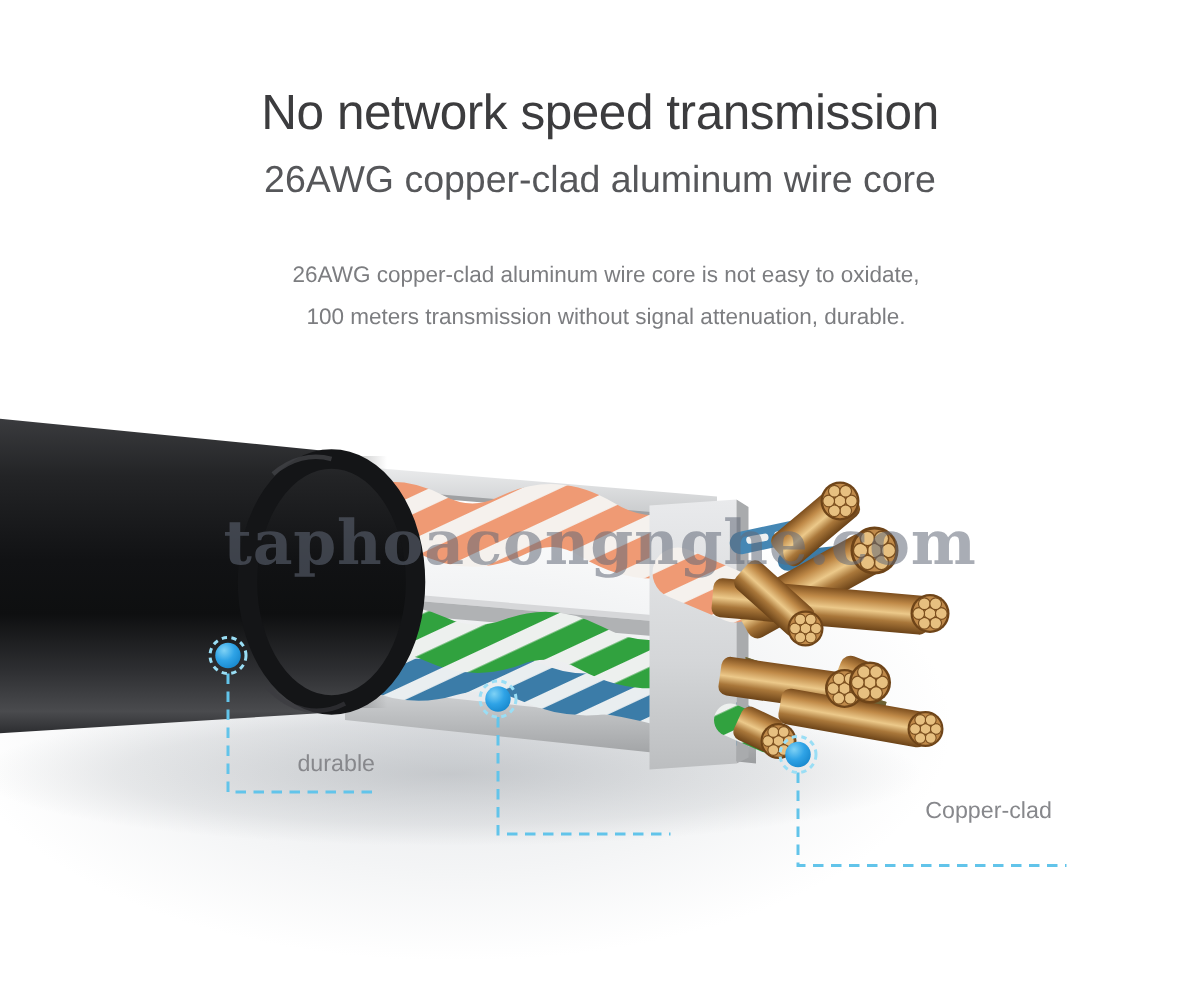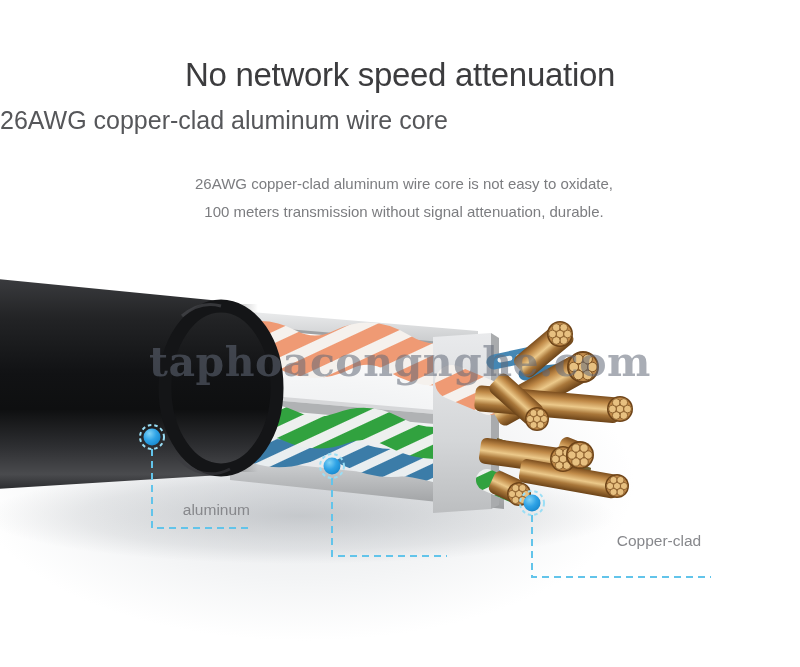--- a/index.html
+++ b/index.html
@@ -13,21 +13,21 @@
     position:absolute;left:0;top:230px;width:800px;height:437px;
     background:radial-gradient(55% 48% at 38% 58%, rgba(228,230,233,0.95) 0%, rgba(233,235,237,0.55) 45%, rgba(240,241,243,0) 75%);
   }
   .page-title{
     position:absolute;top:56px;left:0;width:800px;margin:0;
     text-align:center;font-size:33px;font-weight:400;letter-spacing:-0.3px;
     color:#3c3c3e;
   }
   .page-subtitle{
     position:absolute;top:106px;left:0;width:800px;margin:0;
-    text-align:left;font-size:25px;font-weight:400;letter-spacing:0;
+    text-align:center;font-size:25px;font-weight:400;letter-spacing:0;
     color:#56575a;
   }
   .desc{
     position:absolute;left:0;width:800px;margin:4px;
     text-align:center;font-size:15px;color:#7c7d80;
   }
   .desc.l1{top:171px;}
   .desc.l2{top:199px;}
   .cable-svg{position:absolute;left:0;top:0;width:800px;height:667px;}
   .watermark{
@@ -45,21 +45,21 @@
   .callout-label.twisted{left:339px;width:120px;top:530px;text-align:center;}
   .callout-label.copper{left:584px;width:150px;top:530px;text-align:center;line-height:22px;}
 </style>
 </head>
 <body>
 
 <div class="stage">
 
   <div class="bg-tint"></div>
 
-  <h1 class="page-title">No network speed attenuation</h1>
+  <h1 class="page-title">No network speed transmission</h1>
   <h2 class="page-subtitle">26AWG copper-clad aluminum wire core</h2>
   <p class="desc l1">26AWG copper-clad aluminum wire core is not easy to oxidate,</p>
   <p class="desc l2">100 meters transmission without signal attenuation, durable.</p>
 
   <svg class="cable-svg" viewBox="0 0 800 667">
     <defs>
       <linearGradient id="gJacket" x1="0" y1="279" x2="0" y2="489" gradientUnits="userSpaceOnUse">
         <stop offset="0" stop-color="#3a3b3e"></stop>
         <stop offset="0.18" stop-color="#232426"></stop>
         <stop offset="0.45" stop-color="#111214"></stop>
@@ -223,18 +223,18 @@
       </g>
       <g>
         <circle cx="532" cy="503" r="12" fill="none" stroke="#9adef5" stroke-width="2" stroke-dasharray="3.5 3"></circle>
         <circle cx="532" cy="503" r="8.5" fill="url(#gDot)"></circle>
       </g>
     </g>
   </svg>
 
   <div class="watermark">taphoacongnghe.com</div>
 
-  <div class="callout-label coating">aluminum</div>
+  <div class="callout-label coating">durable</div>
   <div class="callout-label copper">
     <div>Copper-clad</div>
   </div>
 
 </div>
 
 </body></html>

